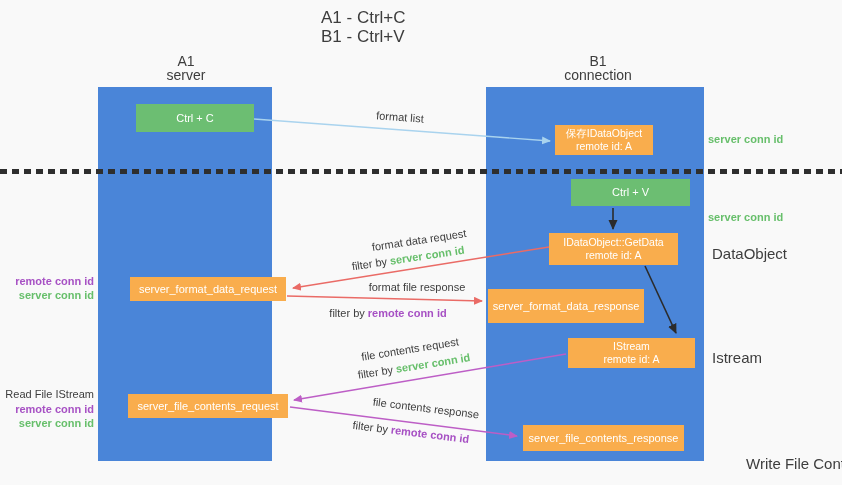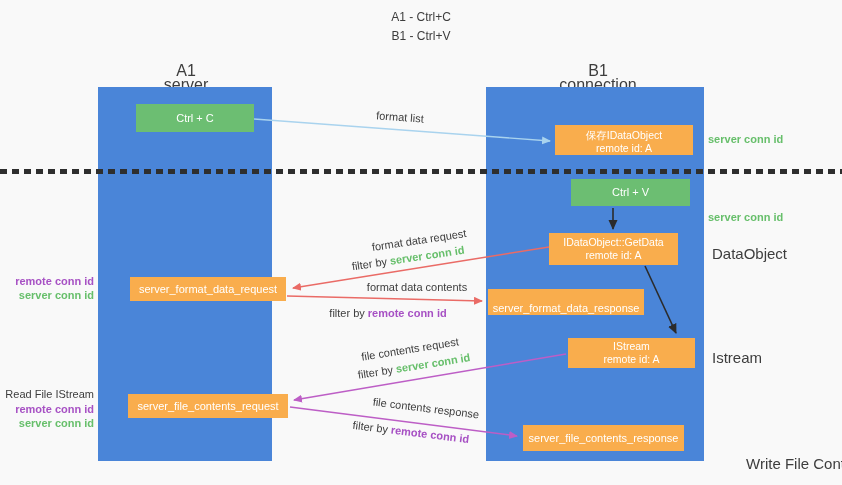--- a/index.html
+++ b/index.html
@@ -9,28 +9,28 @@
   }
   .canvas{
     position:relative;
     width:842px;height:485px;
     background:var(--background,#f9f9f9);
     overflow:hidden;
   }
   .abs{position:absolute;}
   .title{
     left:321px;top:8px;width:200px;
+    text-align:left;
+    font-size:17px;line-height:19px;
+    color:var(--text-dark,#3d3d3d);
+  }
+  .lane-header{
+    width:110px;top:54px;
     text-align:center;
-    font-size:12px;line-height:19px;
-    color:var(--text-dark,#3d3d3d);
-  }
-  .lane-header{
-    width:110px;top:64px;
-    text-align:center;
-    font-size:16px;line-height:14px;
+    font-size:14px;line-height:14px;
     color:var(--text-dark,#3d3d3d);
   }
   .lane{
     top:87px;height:374px;
     background:var(--lane-blue,#4a85d8);
   }
   .lane-a1{left:98px;width:174px;}
   .lane-b1{left:486px;width:218px;}
   .dotted-line{
     left:0;top:169px;width:842px;height:5px;
@@ -125,39 +125,39 @@
     <line class="ar-red" x1="287" y1="296" x2="482" y2="301" marker-end="url(#m-red)"></line>
     <line class="ar-black" x1="645" y1="266" x2="676" y2="333" marker-end="url(#m-black)"></line>
     <line class="ar-magenta" x1="566" y1="354" x2="294" y2="400" marker-end="url(#m-magenta)"></line>
     <line class="ar-magenta" x1="290" y1="407" x2="517" y2="436" marker-end="url(#m-magenta)"></line>
   </svg>
 
   <div class="abs node node-green" style="left:136px;top:104px;width:118px;height:28px;">
     <span>Ctrl + C</span>
   </div>
 
-  <div class="abs node node-orange node-two" style="left:555px;top:125px;width:138px;height:30px;justify-content:flex-end;">
+  <div class="abs node node-orange node-two" style="left:555px;top:125px;width:98px;height:30px;">
     <span>保存IDataObject</span>
     <span>remote id: A</span>
   </div>
 
   <div class="abs node node-green" style="left:554px;top:179px;width:119px;height:27px;margin-left:17px;">
     <span>Ctrl + V</span>
   </div>
 
   <div class="abs node node-orange node-two" style="left:549px;top:233px;width:129px;height:32px;">
     <span>IDataObject::GetData</span>
     <span>remote id: A</span>
   </div>
 
   <div class="abs node node-orange" style="left:130px;top:277px;width:156px;height:24px;">
     <span>server_format_data_request</span>
   </div>
 
-  <div class="abs node node-orange" style="left:488px;top:289px;width:156px;height:26px;justify-content:flex-end;">
+  <div class="abs node node-orange" style="left:488px;top:289px;width:156px;height:34px;">
     <span>server_format_data_response</span>
   </div>
 
   <div class="abs node node-orange node-two" style="left:568px;top:338px;width:127px;height:30px;">
     <span>IStream</span>
     <span>remote id: A</span>
   </div>
 
   <div class="abs node node-orange" style="left:128px;top:394px;width:160px;height:24px;">
     <span>server_file_contents_request</span>
@@ -167,21 +167,21 @@
     <span>server_file_contents_response</span>
   </div>
 
   <div class="abs flow-label rot" style="left:400px;top:117px;transform:translate(-50%,-50%) rotate(4deg);">format list</div>
 
   <div class="abs flow-label rot" style="left:419px;top:240px;transform:translate(-50%,-50%) rotate(-8.5deg);">format data request</div>
   <div class="abs flow-label rot" style="left:408px;top:258px;transform:translate(-50%,-50%) rotate(-8.5deg);">
     <span class="filter-prefix">filter by</span><span class="key-green">server conn id</span>
   </div>
 
-  <div class="abs flow-label" style="left:417px;top:287px;transform:translate(-50%,-50%);">format data contents</div>
+  <div class="abs flow-label" style="left:417px;top:287px;transform:translate(-50%,-50%);">format file response</div>
   <div class="abs flow-label" style="left:388px;top:313px;transform:translate(-50%,-50%);">
     <span class="filter-prefix">filter by</span><span class="key-purple">remote conn id</span>
   </div>
 
   <div class="abs flow-label rot" style="left:410px;top:349px;transform:translate(-50%,-50%) rotate(-9deg);">file contents request</div>
   <div class="abs flow-label rot" style="left:414px;top:366px;transform:translate(-50%,-50%) rotate(-9deg);">
     <span class="filter-prefix">filter by</span><span class="key-green">server conn id</span>
   </div>
 
   <div class="abs flow-label rot" style="left:426px;top:408px;transform:translate(-50%,-50%) rotate(7deg);">file contents response</div>

